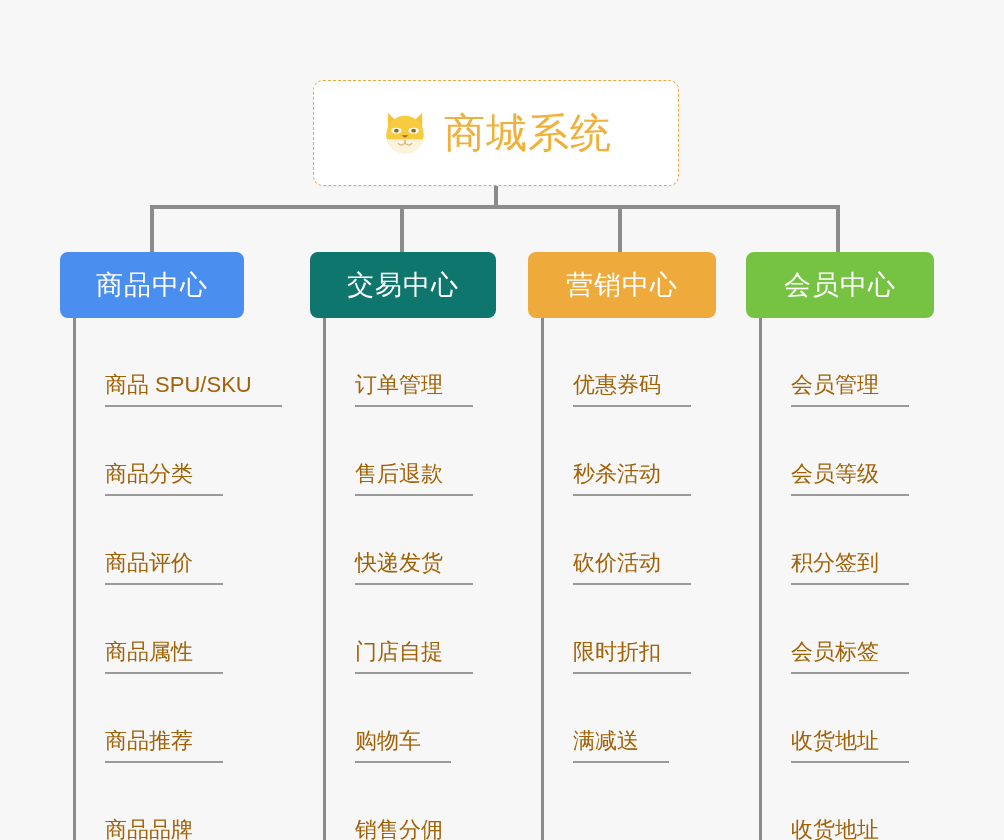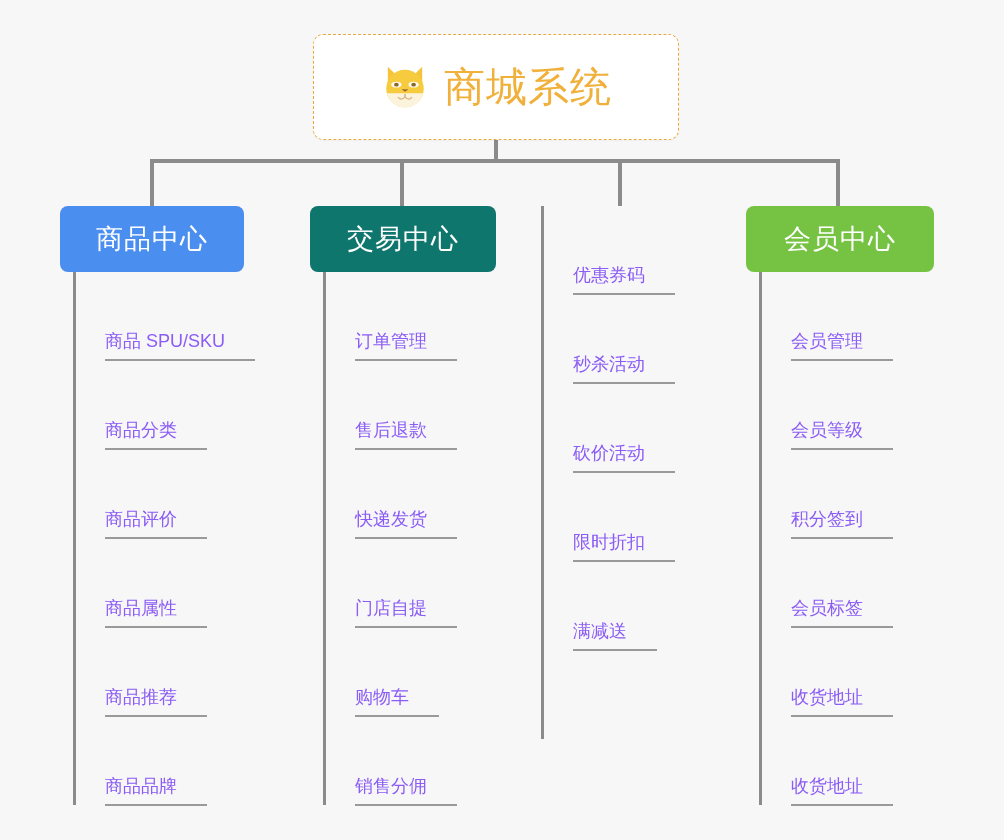--- a/index.html
+++ b/index.html
@@ -10,20 +10,21 @@
     background: #f7f7f7;
     font-family: "Liberation Sans", "DejaVu Sans", sans-serif;
     overflow: hidden;
   }
 
   #mindmap {
     position: relative;
     width: 1004px;
     height: 776px;
     background: #f7f7f7;
+    margin-top: 46px;
   }
 
   
   .root-card {
     position: absolute;
     left: 313px;
     top: 34px;
     width: 366px;
     height: 106px;
     background: #ffffff;
@@ -101,22 +102,22 @@
     background: #8b8b8b;
   }
   .leaf {
     position: relative;
     height: 89px;
     display: flex;
     align-items: flex-end;
     padding-left: 45px;
   }
   .leaf-label {
-    font-size: 18px;
-    color: #8b5cf6;
+    font-size: 22px;
+    color: #a16207;
     white-space: nowrap;
     line-height: 1;
     padding-bottom: 9px;
     border-bottom: 2px solid #9a9a9a;
     padding-right: 30px;
     display: inline-block;
   }</style>
 </head>
 <body>
 
@@ -195,20 +196,23 @@
           </div>
           <div class="leaf">
             <span class="leaf-label">购物车</span>
           </div>
           <div class="leaf">
             <span class="leaf-label">销售分佣</span>
           </div>
         </div>
       </div>
       <div class="branch" style="left: 528px; width: 188px;">
+        <div class="branch-header" style="background: rgb(238, 171, 60);">
+          <span>营销中心</span>
+        </div>
         <div class="branch-body">
           <div class="spine" style="height: 533px;"></div>
           <div class="leaf">
             <span class="leaf-label">优惠券码</span>
           </div>
           <div class="leaf">
             <span class="leaf-label">秒杀活动</span>
           </div>
           <div class="leaf">
             <span class="leaf-label">砍价活动</span>

